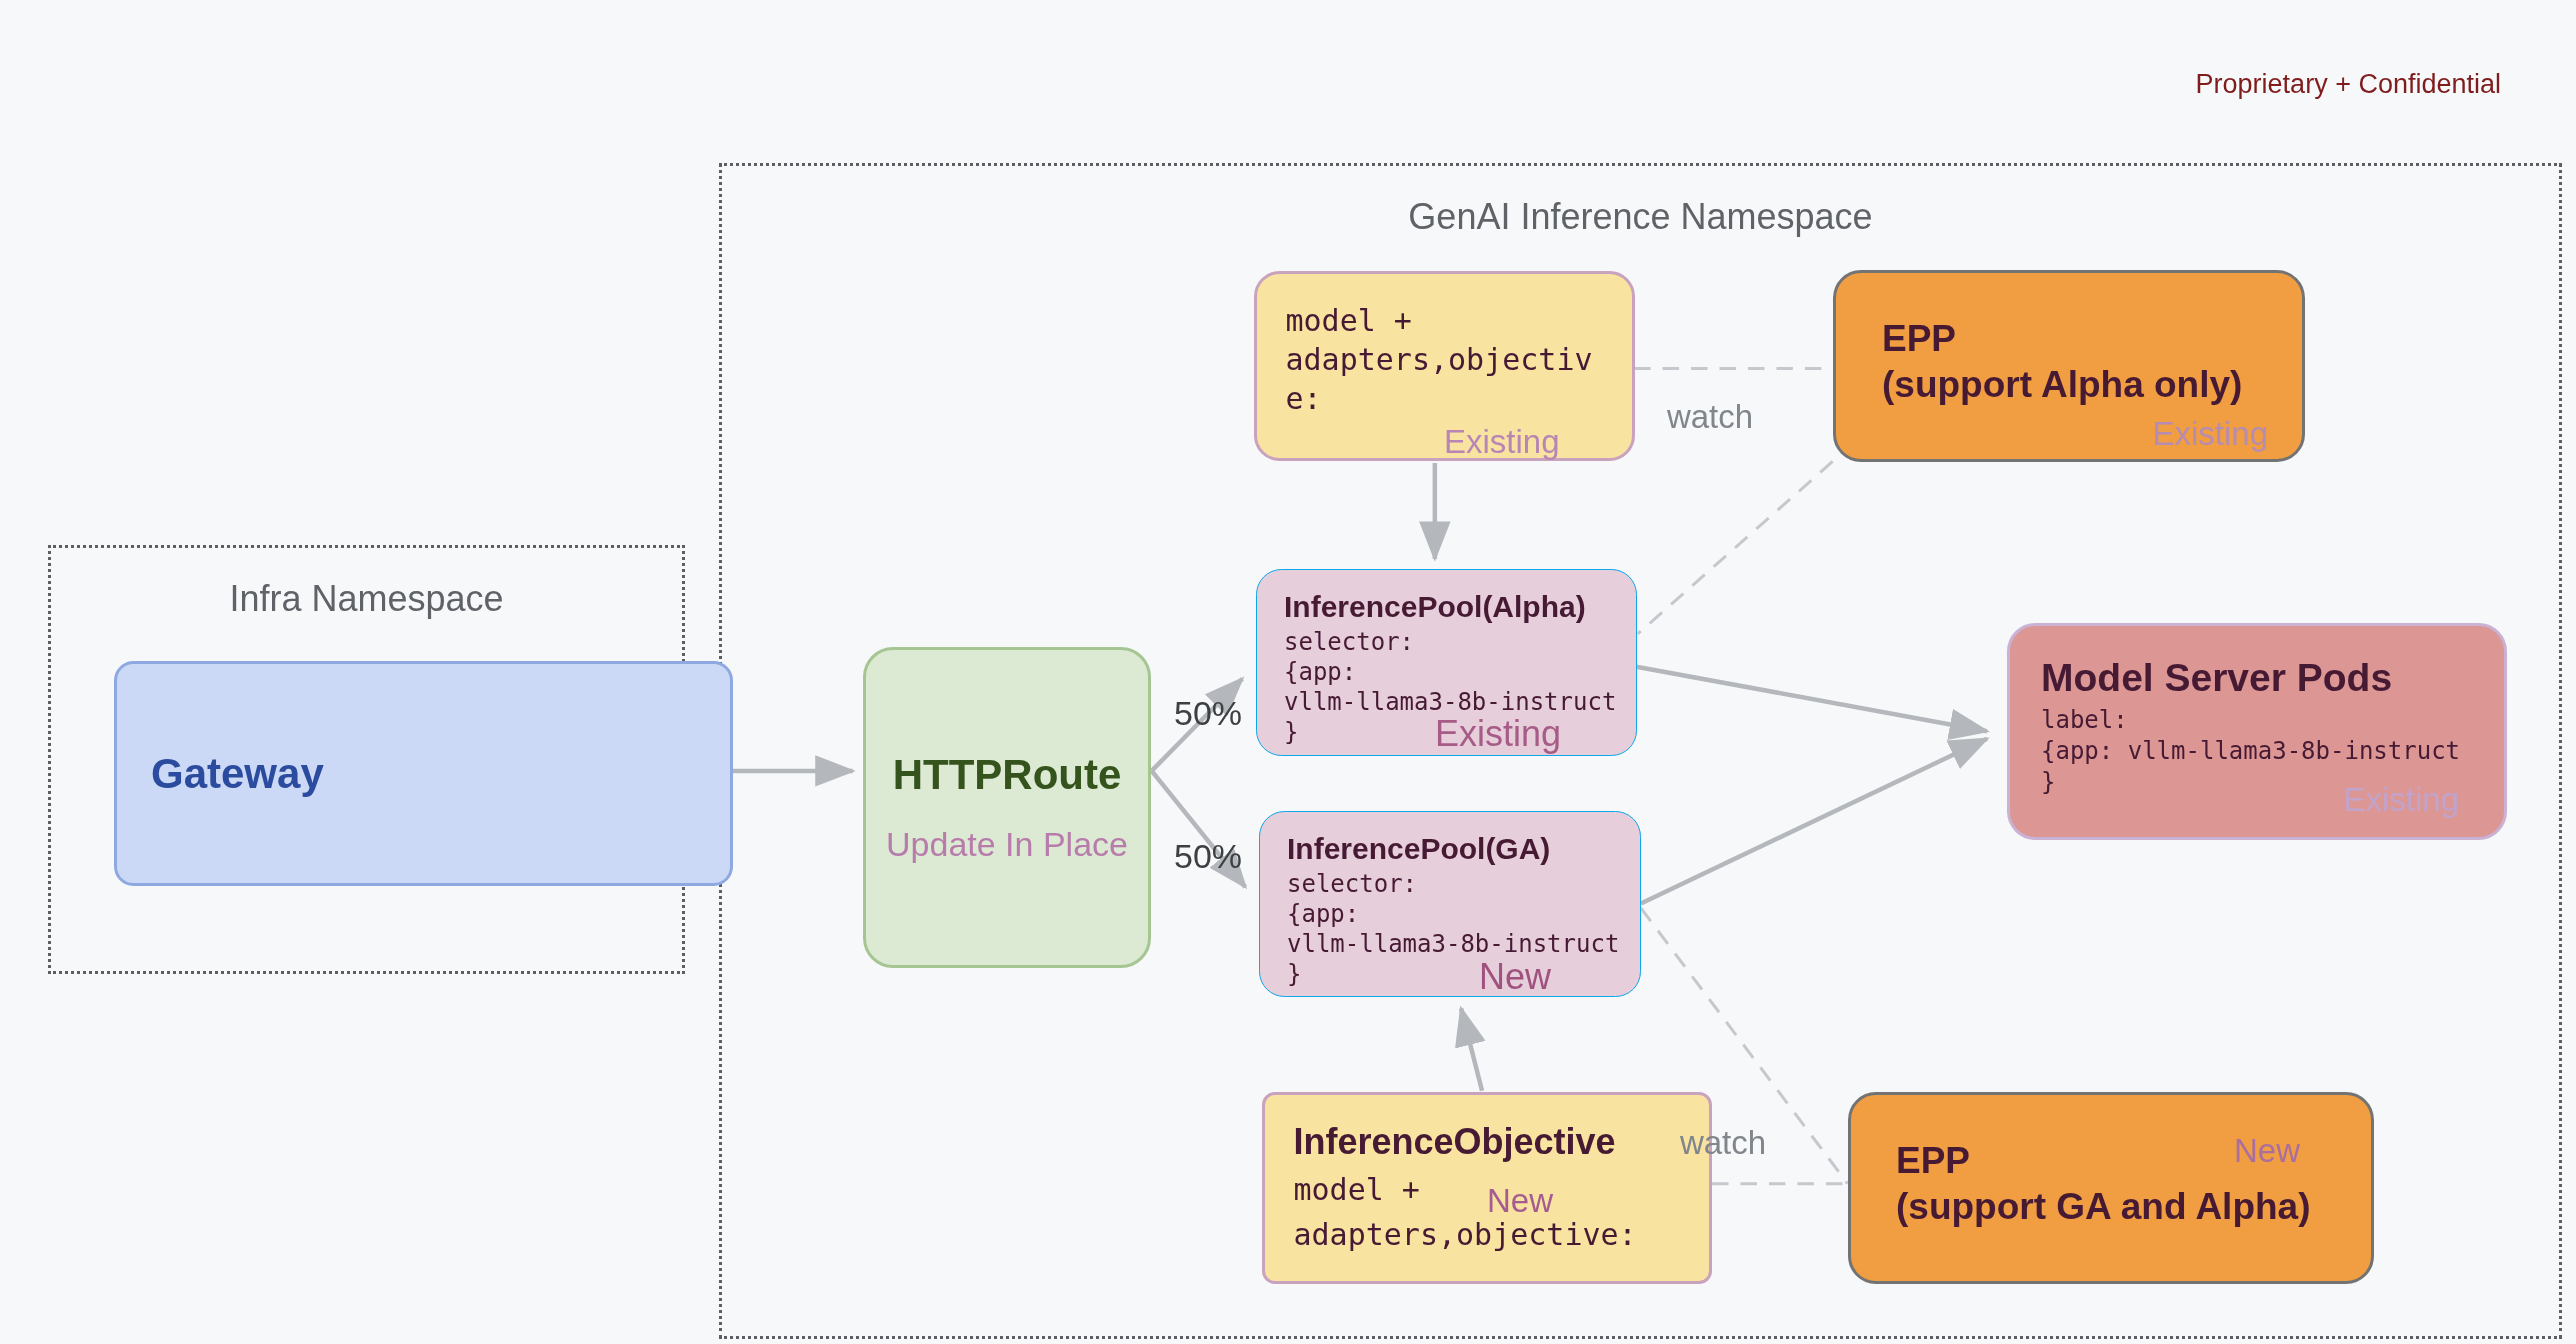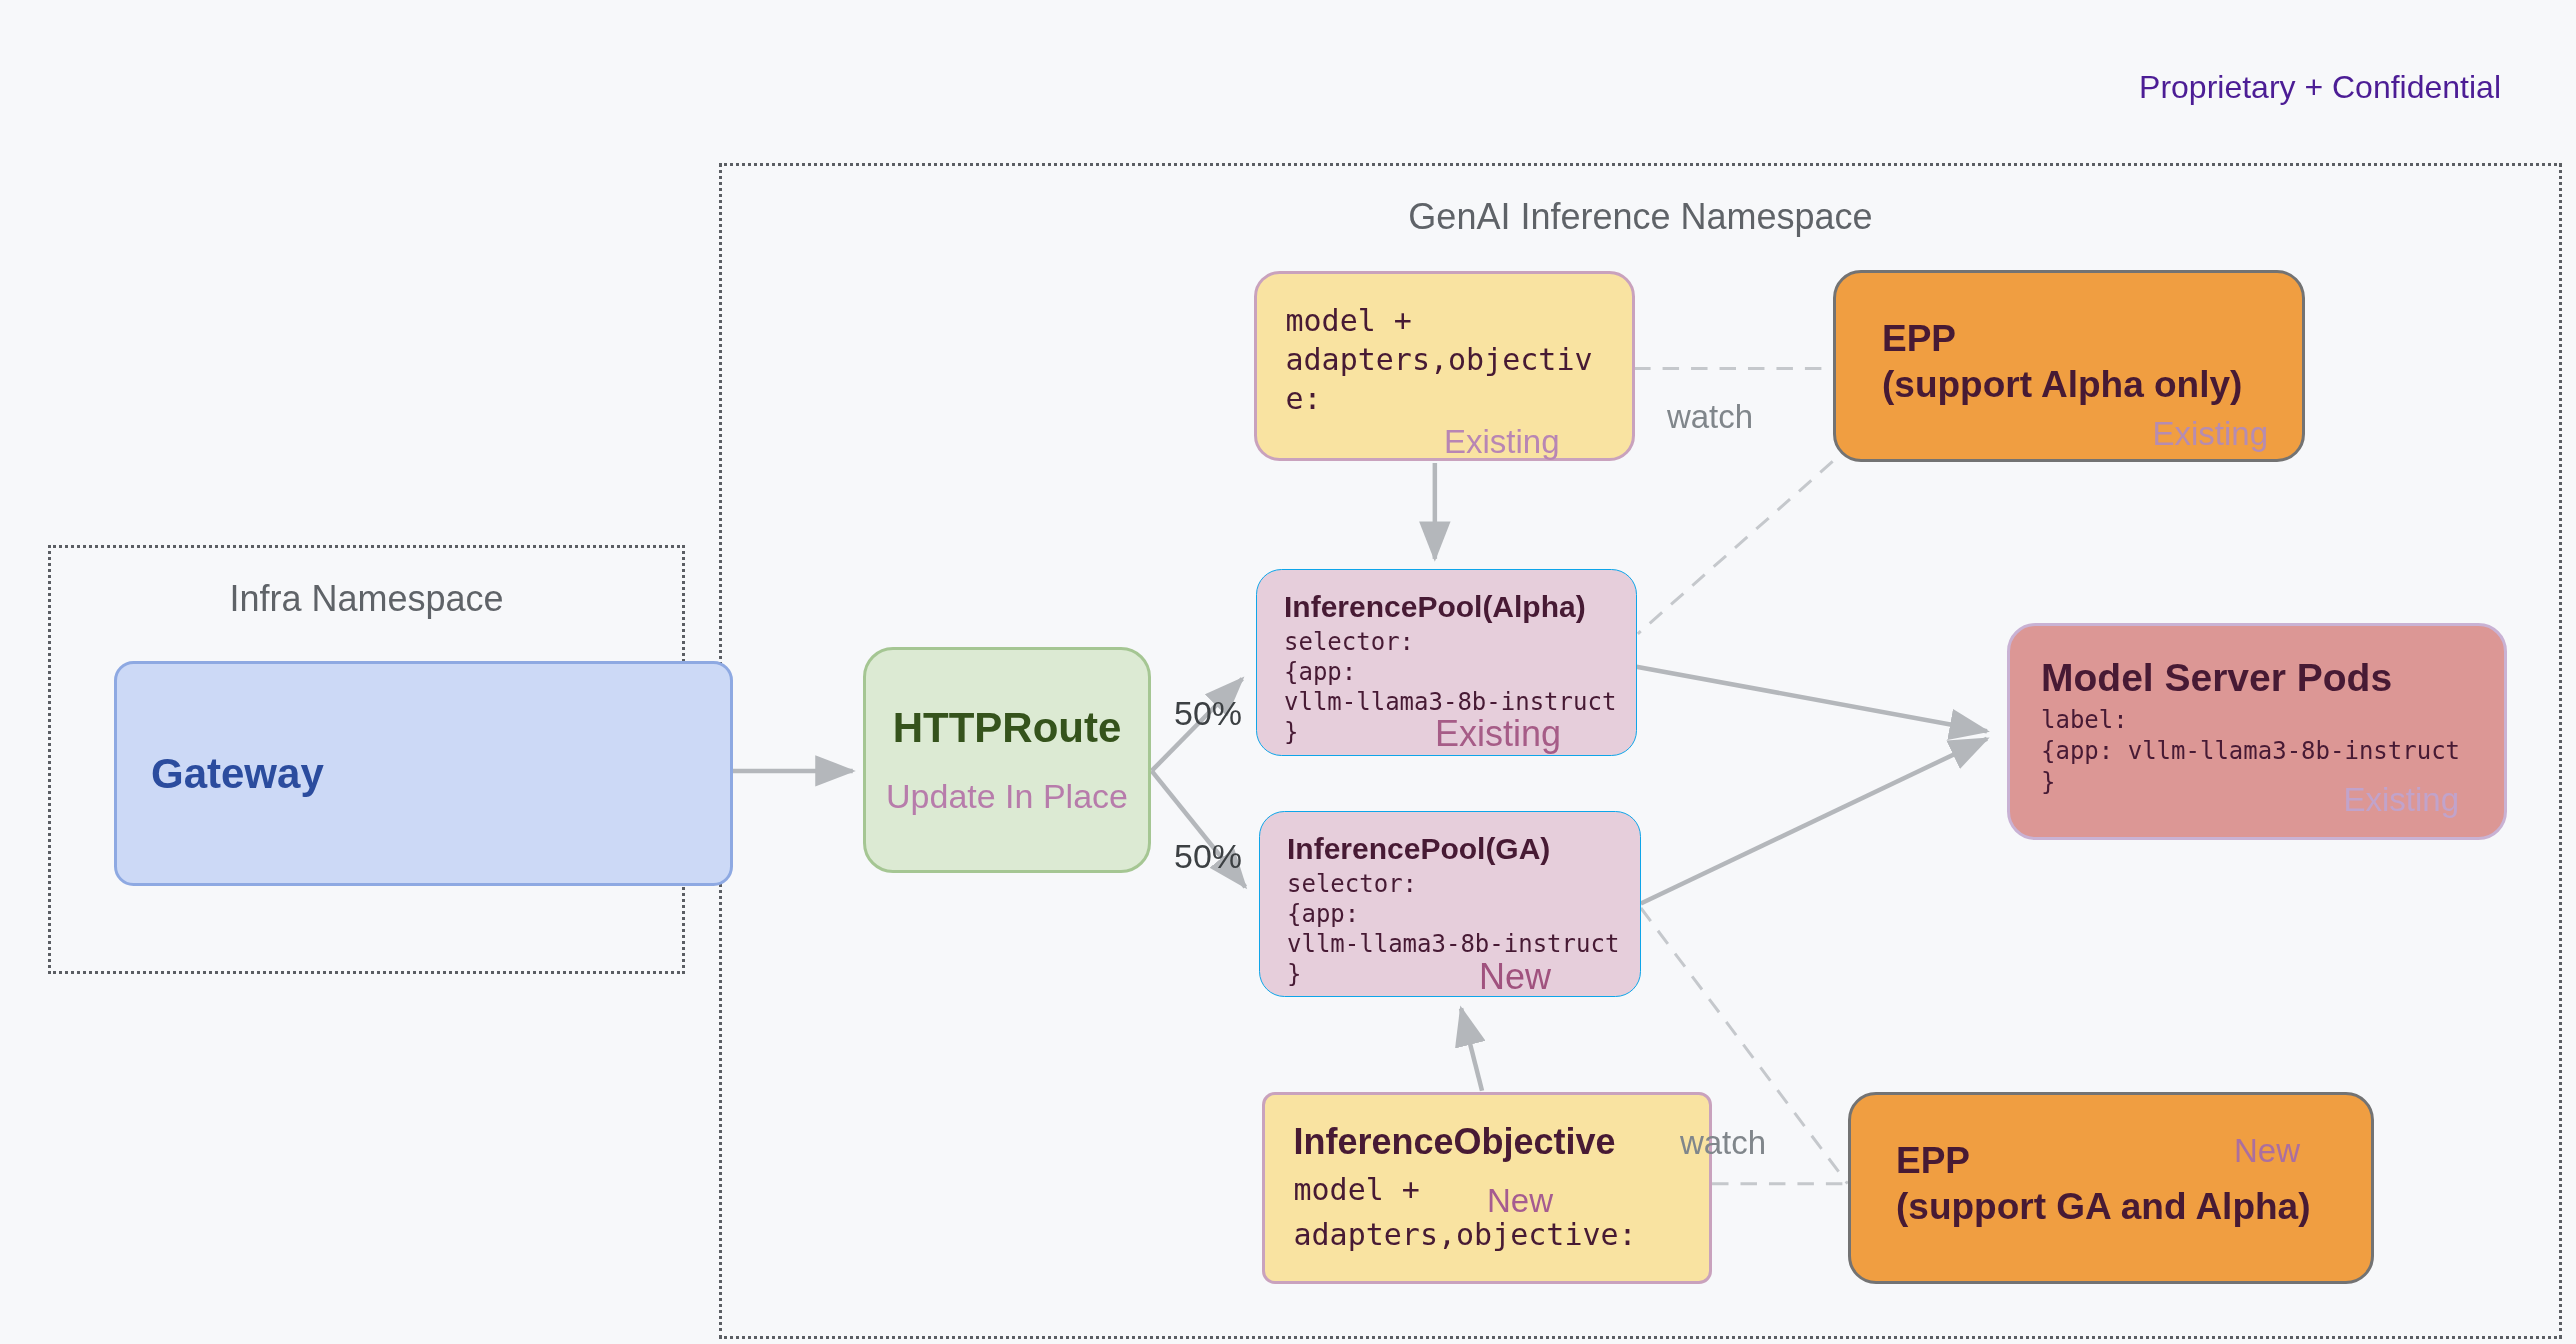--- a/index.html
+++ b/index.html
@@ -1,33 +1,33 @@
 <!DOCTYPE html>
 <html style="font-size:12px"><head>
 <meta charset="utf-8">
 <style>
   html,body{margin:0;padding:0;width:2576px;height:1344px;background:#f7f8fa;
     font-family:"Liberation Sans",sans-serif;}
   .canvas{position:relative;width:2576px;height:1344px;background:#f7f8fa;overflow:hidden;}
 
-  .confidential{position:absolute;top:69px;right:75px;font-size:32px;color:#4c1d95;}
+  .confidential{position:absolute;top:69px;right:75px;font-size:27px;color:#7f1d1d;}
 
   .ns{position:absolute;border:3.7px dotted #5b5e63;background:transparent;}
   .ns-infra{left:48px;top:545px;width:631px;height:423px;}
   .ns-genai{left:719px;top:163px;width:1837px;height:1170px;}
   .ns-title{position:absolute;left:50%;transform:translateX(-50%);top:30px;
     font-size:36px;color:#5f6368;white-space:nowrap;}
 
   .node{position:absolute;box-sizing:border-box;}
 
   .gateway{left:114px;top:661px;width:619px;height:225px;background:#ccd9f6;
     border:3px solid #8ea9e2;border-radius:19.5px;display:flex;align-items:center;}
   .gateway .title{font-size:42px;font-weight:bold;color:#2b4c9e;padding-left:34px;}
 
-  .httproute{left:863px;top:647px;width:288px;height:226px;background:#dcead3;
+  .httproute{left:863px;top:647px;width:288px;height:321px;background:#dcead3;
     border:3px solid #a5c693;border-radius:30px;display:flex;flex-direction:column;
     align-items:center;justify-content:center;gap:25.5px;}
   .httproute .title{font-size:42px;font-weight:bold;color:#35531c;}
   .httproute .subtitle{font-size:34px;color:#b77cab;}
 
   .ymodel{left:1254px;top:271px;width:381px;height:190px;background:#f9e3a1;
     border:3px solid #c9a2bd;border-radius:25.5px;padding:21px 0 0 28.5px;}
   .ymodel .title{font-size:36px;font-weight:bold;color:#471a34;}
   .code{font-family:"DejaVu Sans Mono",monospace;color:#471a34;white-space:pre-line;}
   .ymodel .code{font-size:30px;line-height:39px;margin-top:6px;}

